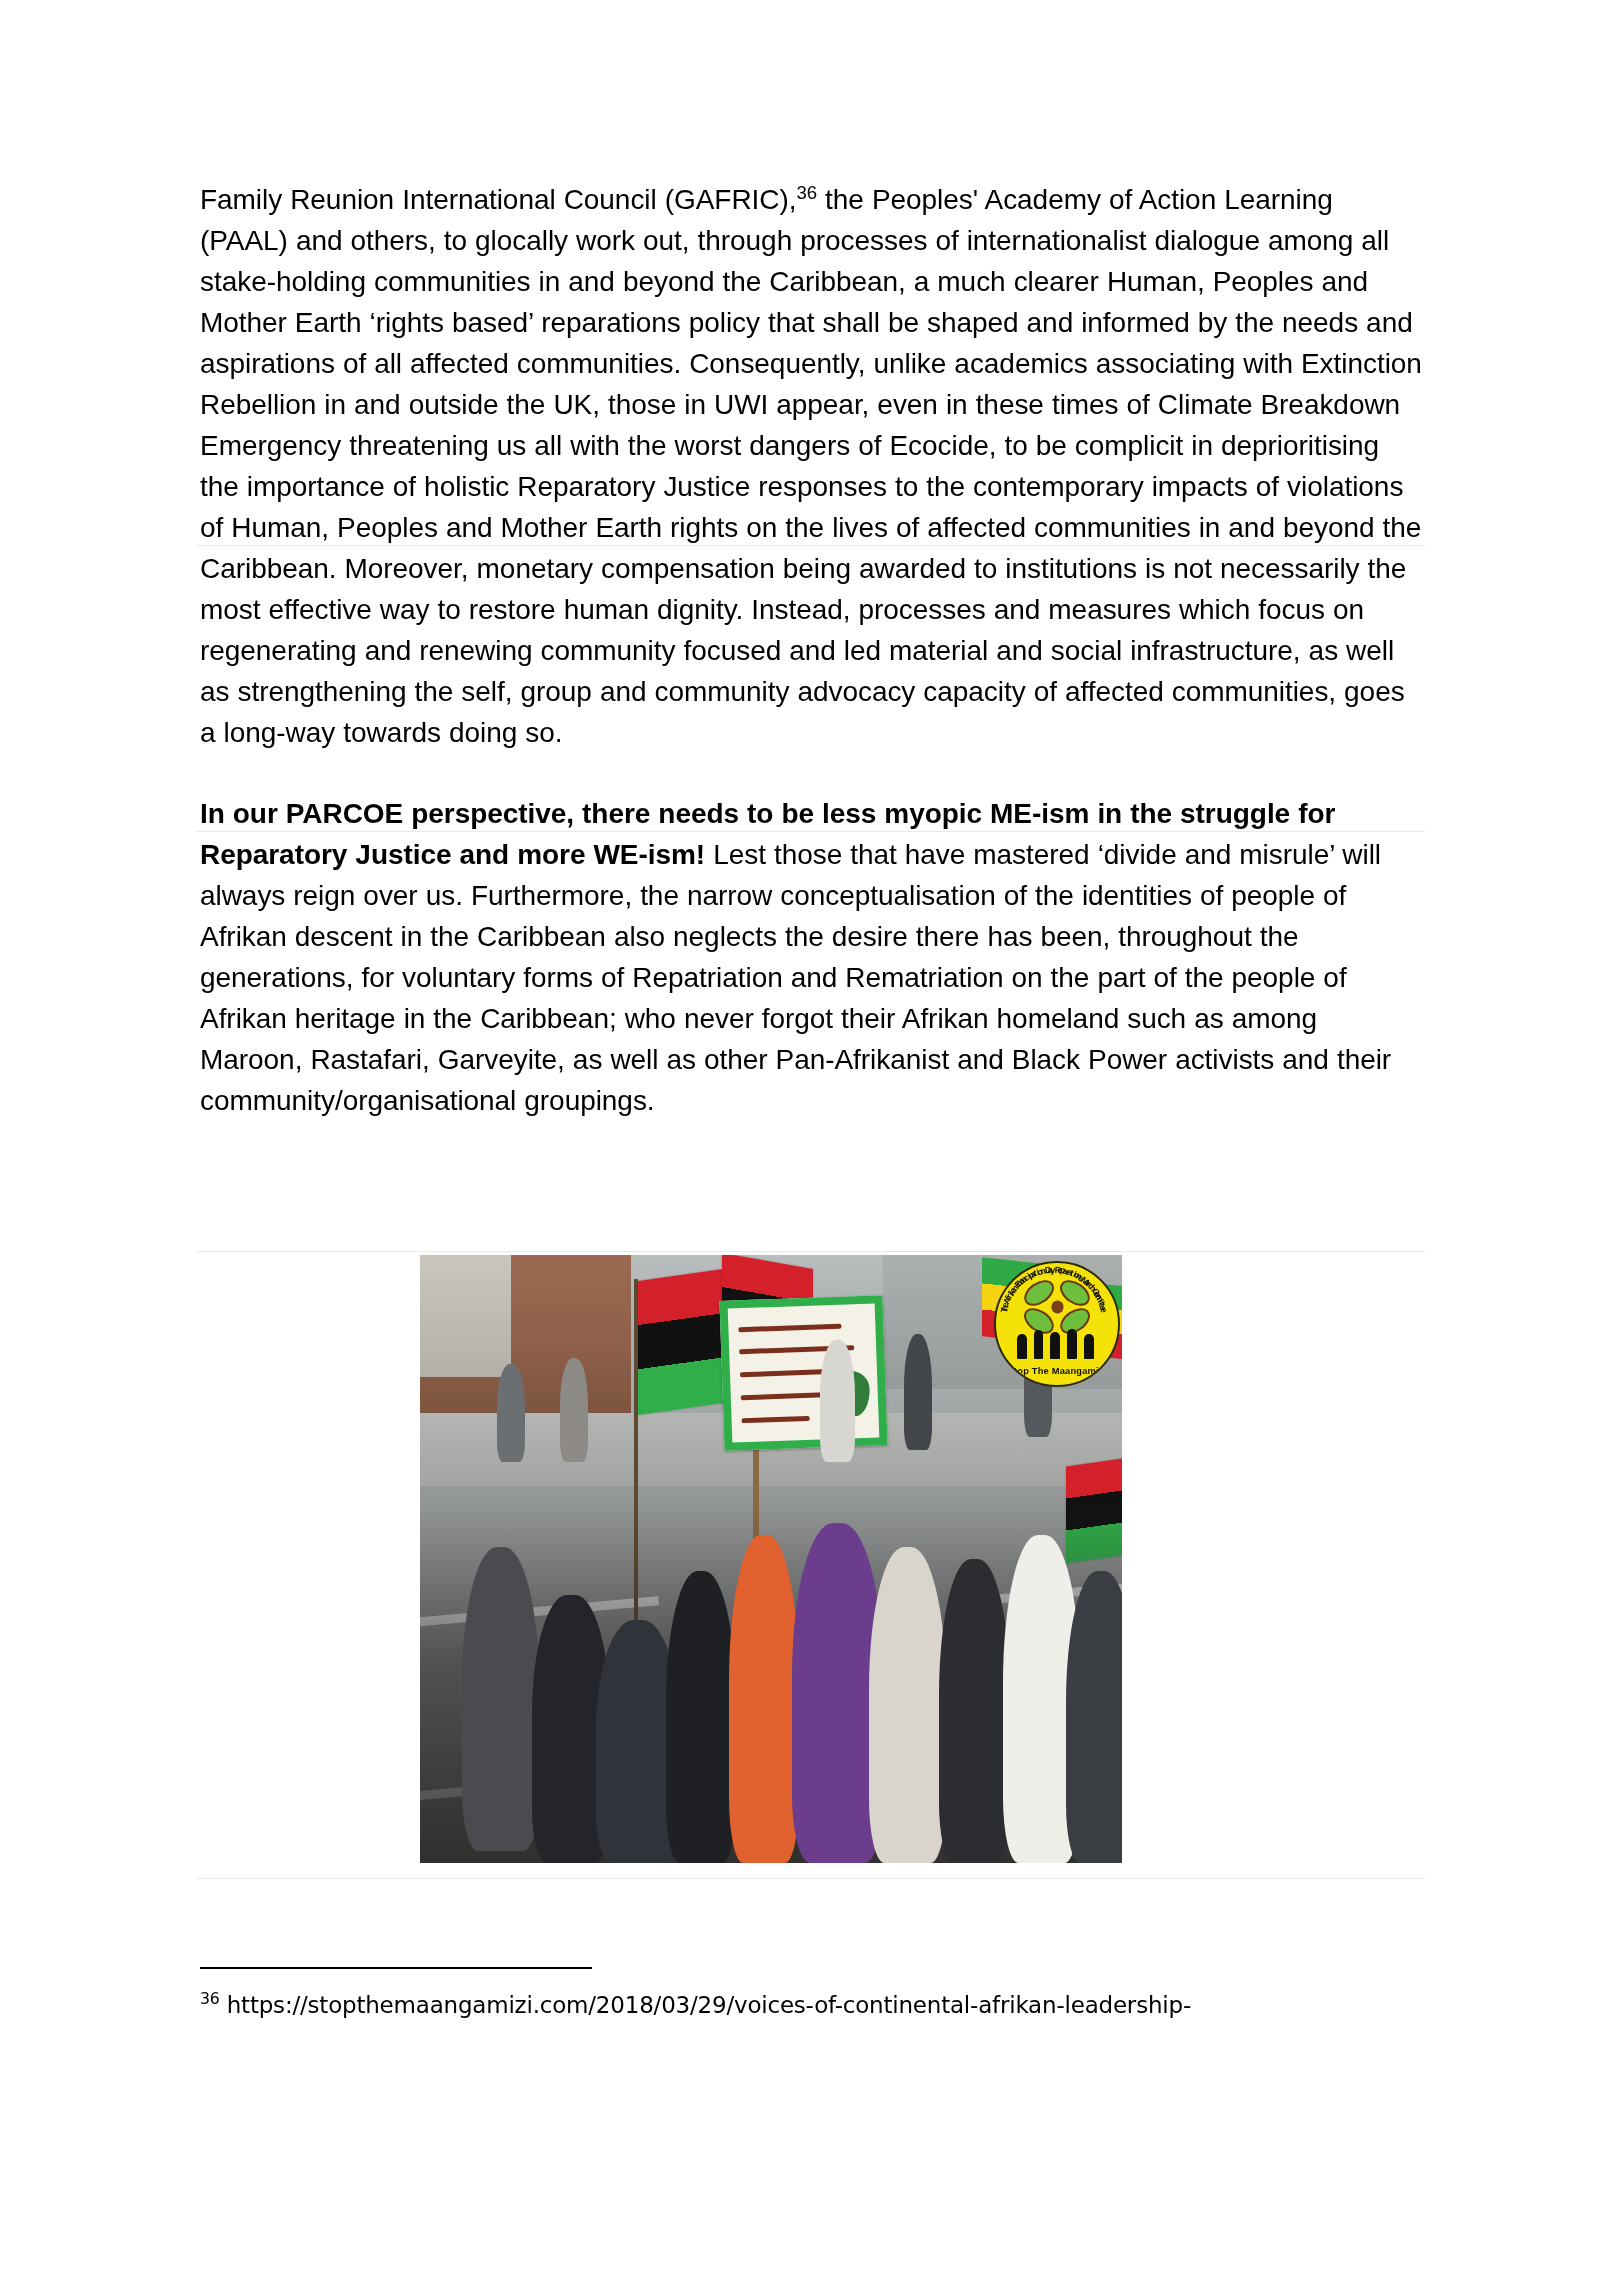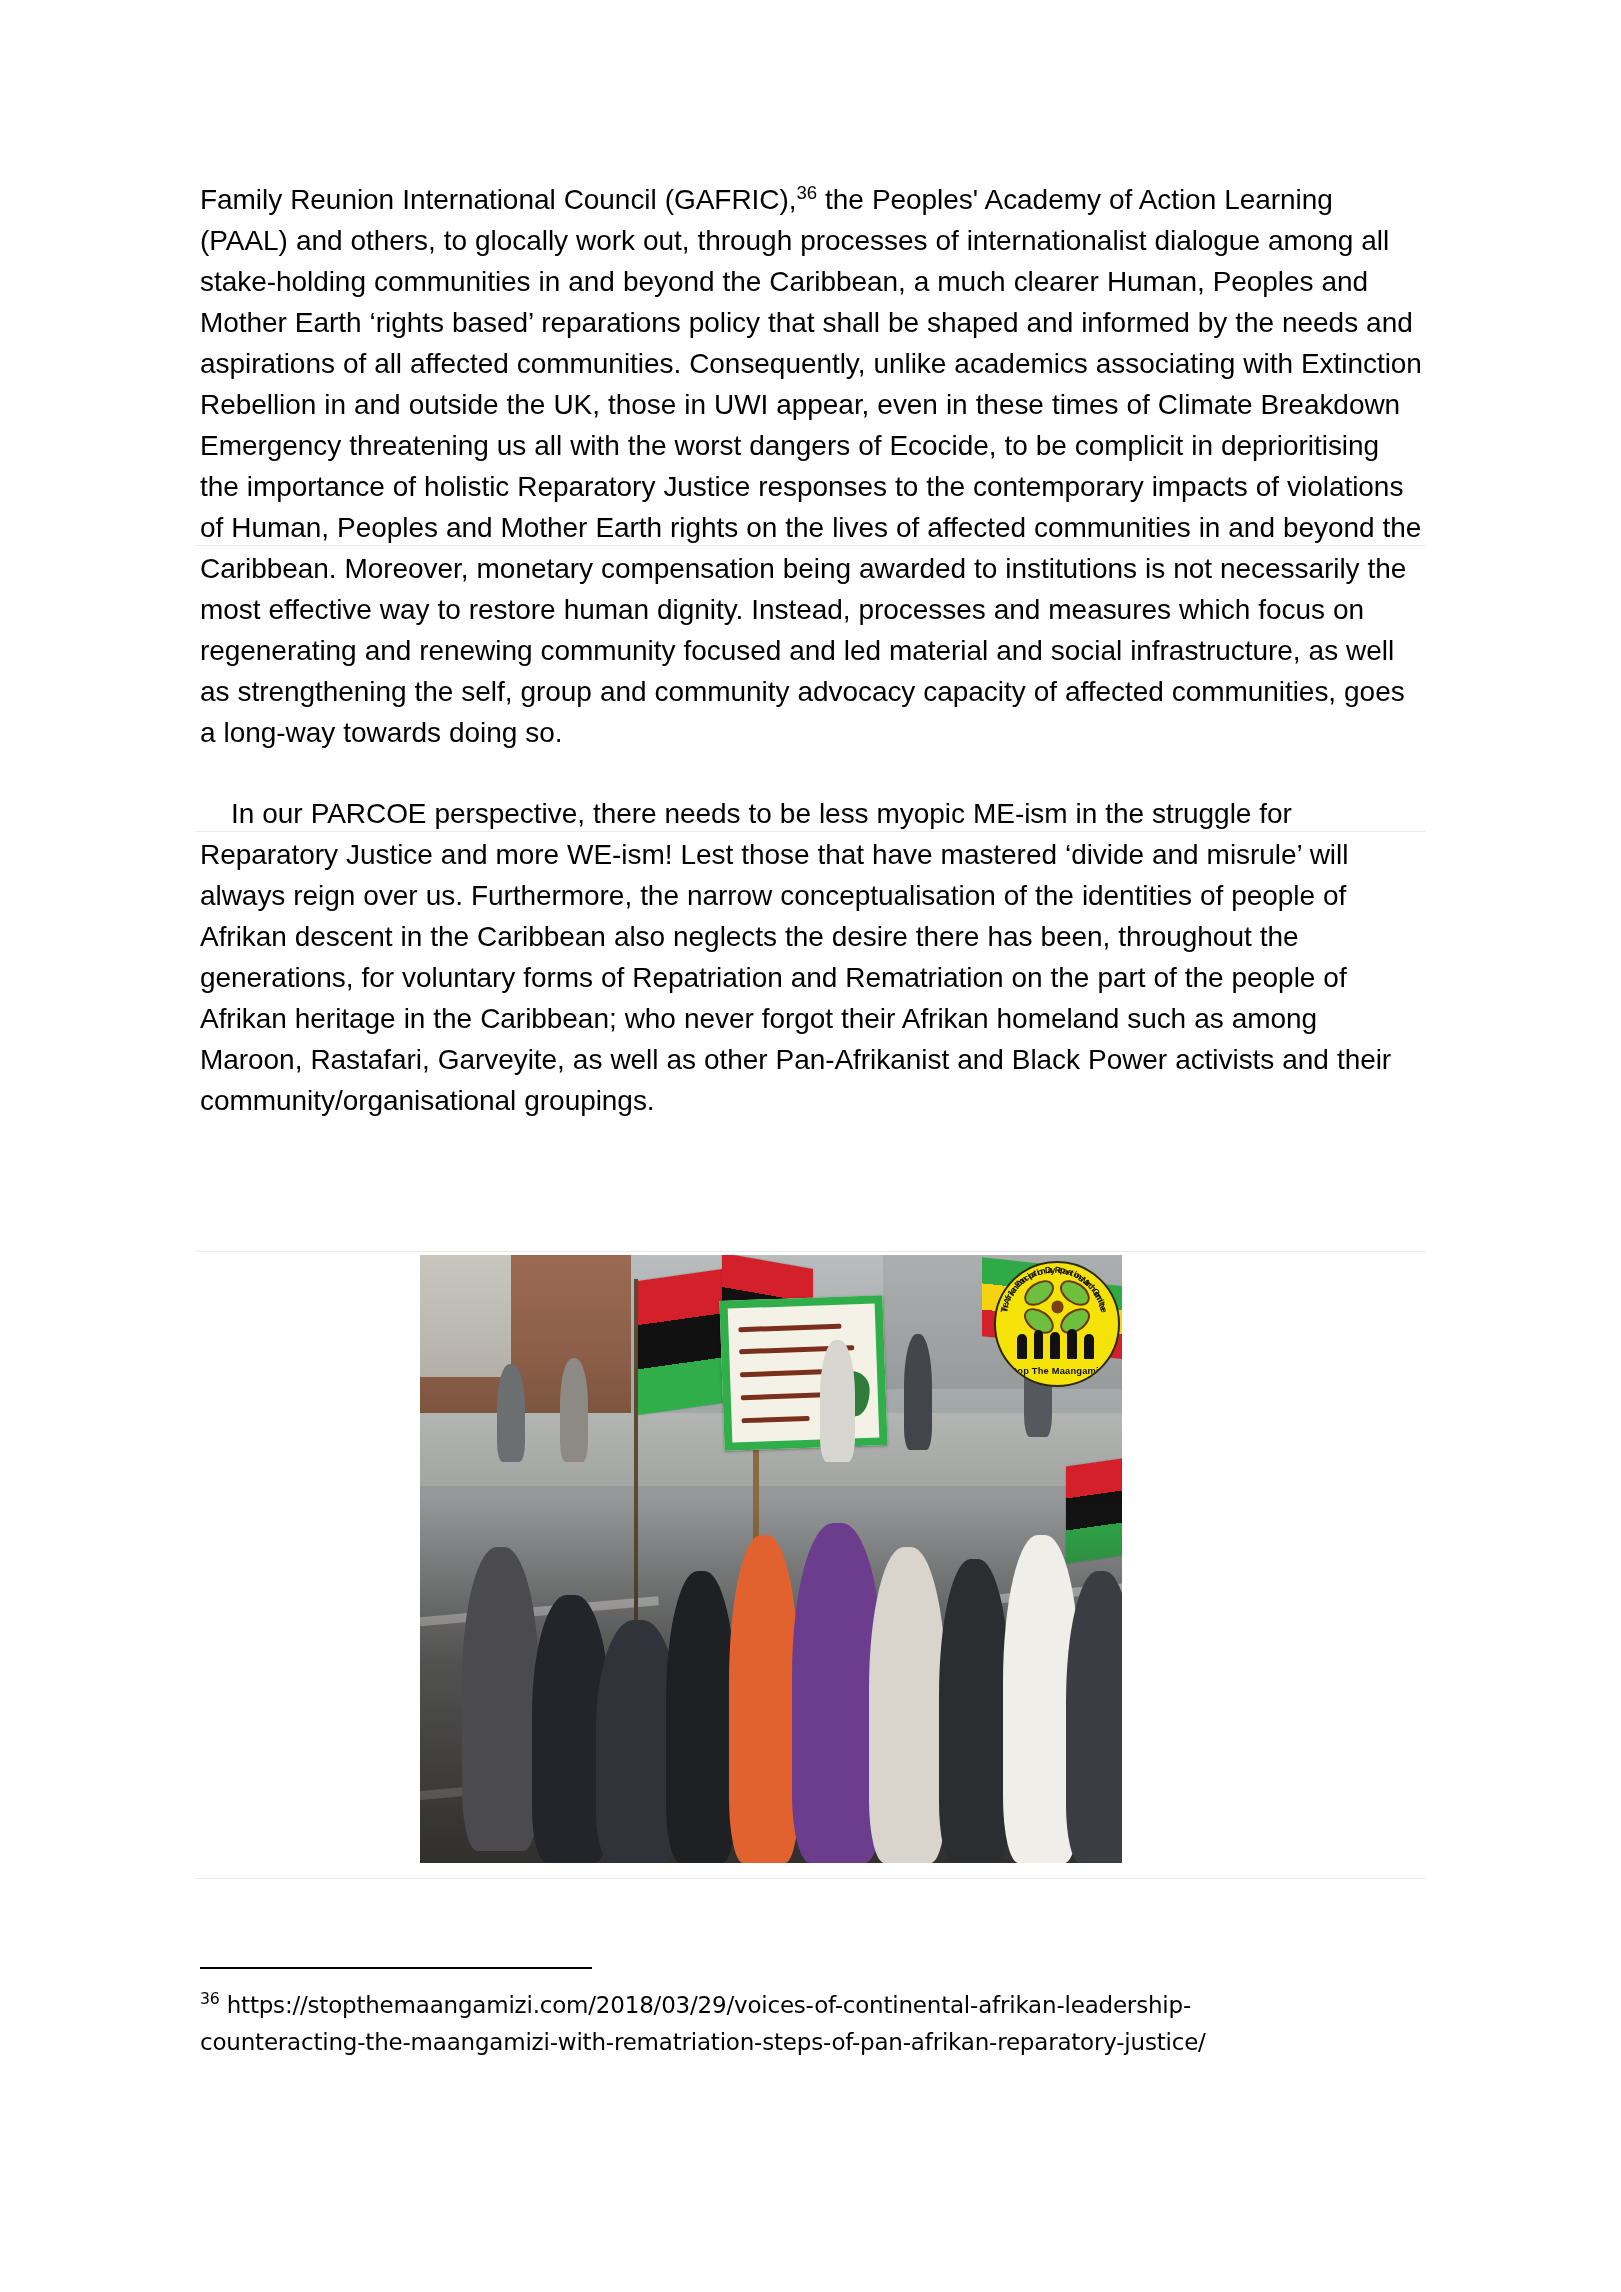--- a/index.html
+++ b/index.html
@@ -33,21 +33,21 @@
     margin: 0 0 0 0;
     letter-spacing: -0.05px;
     word-spacing: 0.3px;
   }
   .par-gap { height: 40px; }
   .sup {
     font-size: 18.6px;
     vertical-align: super;
     line-height: 0;
   }
-  .bold { font-weight: normal; margin-left: 31px; }
+  .bold { font-weight: bold; }
 
   
   .hairline {
     position: absolute;
     left: 196px;
     width: 1229px;
     height: 1px;
     background: #e9e9e9;
   }
 
@@ -364,17 +364,17 @@
           <div class="fig" style="left:69px;"></div>
         </div>
         <div class="stop">Stop The Maangamizi</div>
       </div>
 
     </div>
   </div>
 
 
   <div class="fn-rule"></div>
-  <div class="footnote"><span class="fnum">36</span> <span>https://stopthemaangamizi.com/2018/03/29/voices-of-continental-afrikan-leadership-</span><br><span>counteracting-the-maangamizi-with-rematriation-steps-of-pan-afrikan-reparatory-justice/</span></div>
+  <div class="footnote"><span class="fnum">36</span> <span>https://stopthemaangamizi.com/2018/03/29/voices-of-continental-afrikan-leadership-</span><br></div>
 
 
 </div>
 
 
 </body></html>

